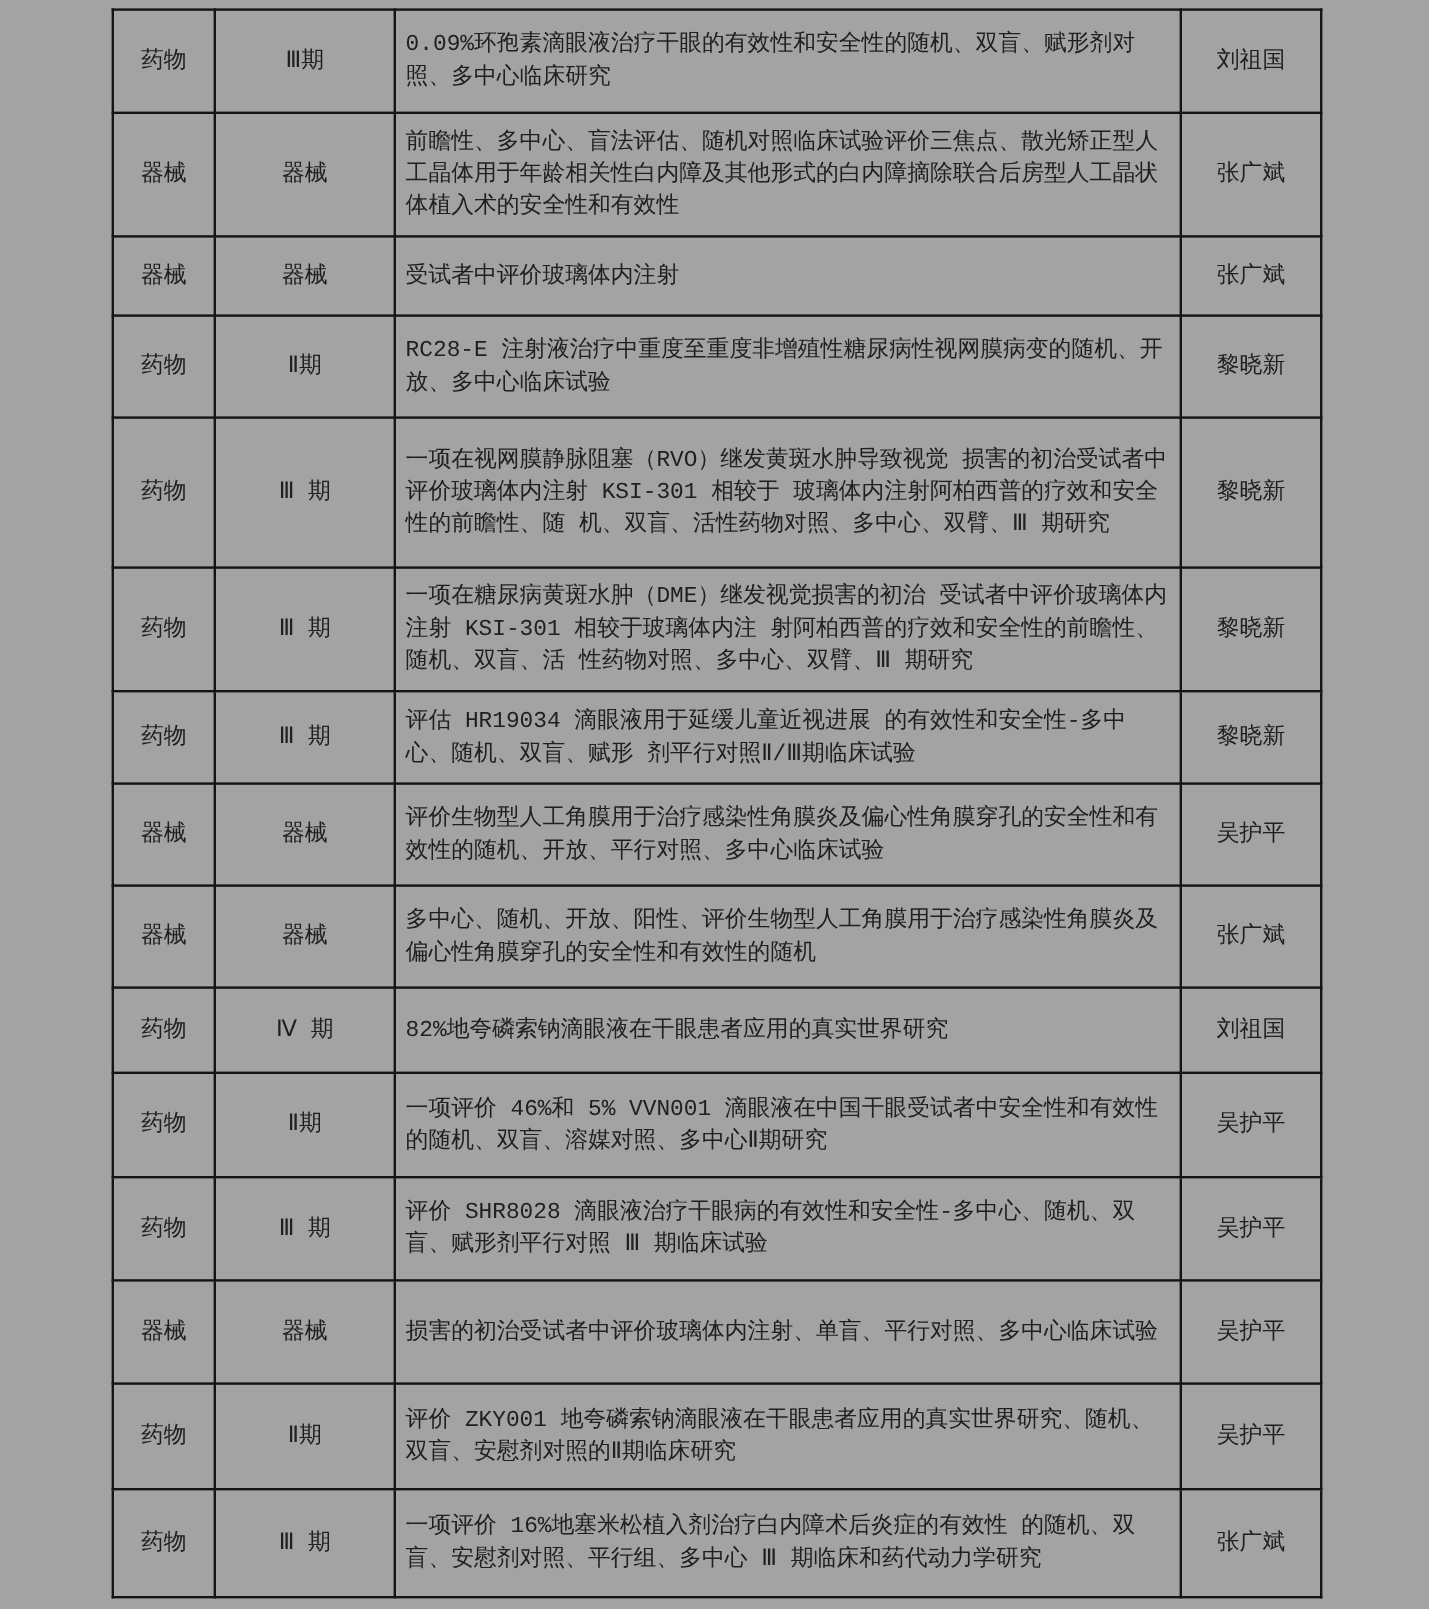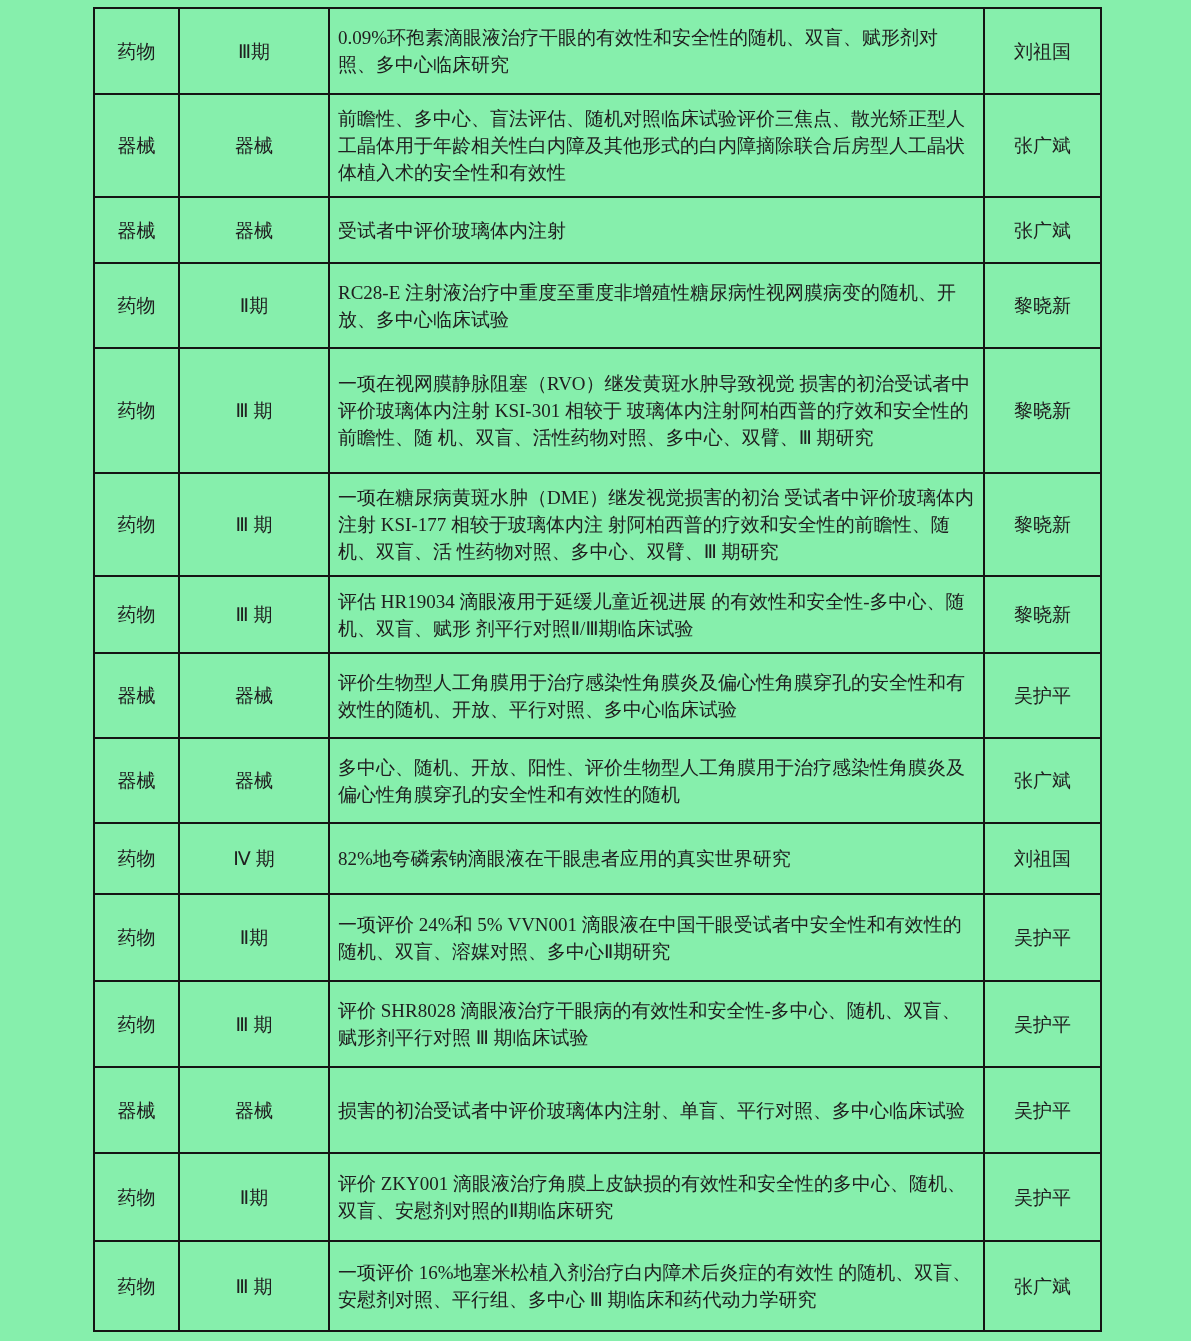--- a/index.html
+++ b/index.html
@@ -1,21 +1,21 @@
 <!DOCTYPE html>
 <html><head>
 <meta charset="utf-8">
 <style>
   html, body { margin: 0; padding: 0; background: #ffffff; }
   .page {
     position: relative;
     width: 1191px;
     height: 1341px;
-    background: #86efac;
-    font-family: Liberation Serif, serif;
+    background: #a3a3a3;
+    font-family: Liberation Mono, monospace;
     overflow: hidden;
   }
   table.trials {
     position: absolute;
     left: 93px;
     top: 7px;
     width: 1007px;
     border-collapse: collapse;
     table-layout: fixed;
   }
@@ -73,21 +73,21 @@
       </tr>
       <tr style="height:125px">
         <td class="c-cat">药物</td>
         <td class="c-phase">Ⅲ 期</td>
         <td class="c-title">一项在视网膜静脉阻塞（RVO）继发黄斑水肿导致视觉 损害的初治受试者中评价玻璃体内注射 KSI-301 相较于 玻璃体内注射阿柏西普的疗效和安全性的前瞻性、随 机、双盲、活性药物对照、多中心、双臂、Ⅲ 期研究</td>
         <td class="c-pi">黎晓新</td>
       </tr>
       <tr style="height:103px">
         <td class="c-cat">药物</td>
         <td class="c-phase">Ⅲ 期</td>
-        <td class="c-title">一项在糖尿病黄斑水肿（DME）继发视觉损害的初治 受试者中评价玻璃体内注射 KSI-177 相较于玻璃体内注 射阿柏西普的疗效和安全性的前瞻性、随机、双盲、活 性药物对照、多中心、双臂、Ⅲ 期研究</td>
+        <td class="c-title">一项在糖尿病黄斑水肿（DME）继发视觉损害的初治 受试者中评价玻璃体内注射 KSI-301 相较于玻璃体内注 射阿柏西普的疗效和安全性的前瞻性、随机、双盲、活 性药物对照、多中心、双臂、Ⅲ 期研究</td>
         <td class="c-pi">黎晓新</td>
       </tr>
       <tr style="height:77px">
         <td class="c-cat">药物</td>
         <td class="c-phase">Ⅲ 期</td>
         <td class="c-title">评估 HR19034 滴眼液用于延缓儿童近视进展 的有效性和安全性-多中心、随机、双盲、赋形 剂平行对照Ⅱ/Ⅲ期临床试验</td>
         <td class="c-pi">黎晓新</td>
       </tr>
       <tr style="height:85px">
         <td class="c-cat">器械</td>
@@ -103,39 +103,39 @@
       </tr>
       <tr style="height:71px">
         <td class="c-cat">药物</td>
         <td class="c-phase">Ⅳ 期</td>
         <td class="c-title">82%地夸磷索钠滴眼液在干眼患者应用的真实世界研究</td>
         <td class="c-pi">刘祖国</td>
       </tr>
       <tr style="height:87px">
         <td class="c-cat">药物</td>
         <td class="c-phase">Ⅱ期</td>
-        <td class="c-title">一项评价 24%和 5% VVN001 滴眼液在中国干眼受试者中安全性和有效性的随机、双盲、溶媒对照、多中心Ⅱ期研究</td>
+        <td class="c-title">一项评价 46%和 5% VVN001 滴眼液在中国干眼受试者中安全性和有效性的随机、双盲、溶媒对照、多中心Ⅱ期研究</td>
         <td class="c-pi">吴护平</td>
       </tr>
       <tr style="height:86px">
         <td class="c-cat">药物</td>
         <td class="c-phase">Ⅲ 期</td>
         <td class="c-title">评价 SHR8028 滴眼液治疗干眼病的有效性和安全性-多中心、随机、双盲、赋形剂平行对照 Ⅲ 期临床试验</td>
         <td class="c-pi">吴护平</td>
       </tr>
       <tr style="height:86px">
         <td class="c-cat">器械</td>
         <td class="c-phase">器械</td>
         <td class="c-title">损害的初治受试者中评价玻璃体内注射、单盲、平行对照、多中心临床试验</td>
         <td class="c-pi">吴护平</td>
       </tr>
       <tr style="height:88px">
         <td class="c-cat">药物</td>
         <td class="c-phase">Ⅱ期</td>
-        <td class="c-title">评价 ZKY001 滴眼液治疗角膜上皮缺损的有效性和安全性的多中心、随机、双盲、安慰剂对照的Ⅱ期临床研究</td>
+        <td class="c-title">评价 ZKY001 地夸磷索钠滴眼液在干眼患者应用的真实世界研究、随机、双盲、安慰剂对照的Ⅱ期临床研究</td>
         <td class="c-pi">吴护平</td>
       </tr>
       <tr style="height:90px">
         <td class="c-cat">药物</td>
         <td class="c-phase">Ⅲ 期</td>
         <td class="c-title">一项评价 16%地塞米松植入剂治疗白内障术后炎症的有效性 的随机、双盲、安慰剂对照、平行组、多中心 Ⅲ 期临床和药代动力学研究</td>
         <td class="c-pi">张广斌</td>
       </tr>
     </tbody>
   </table>

